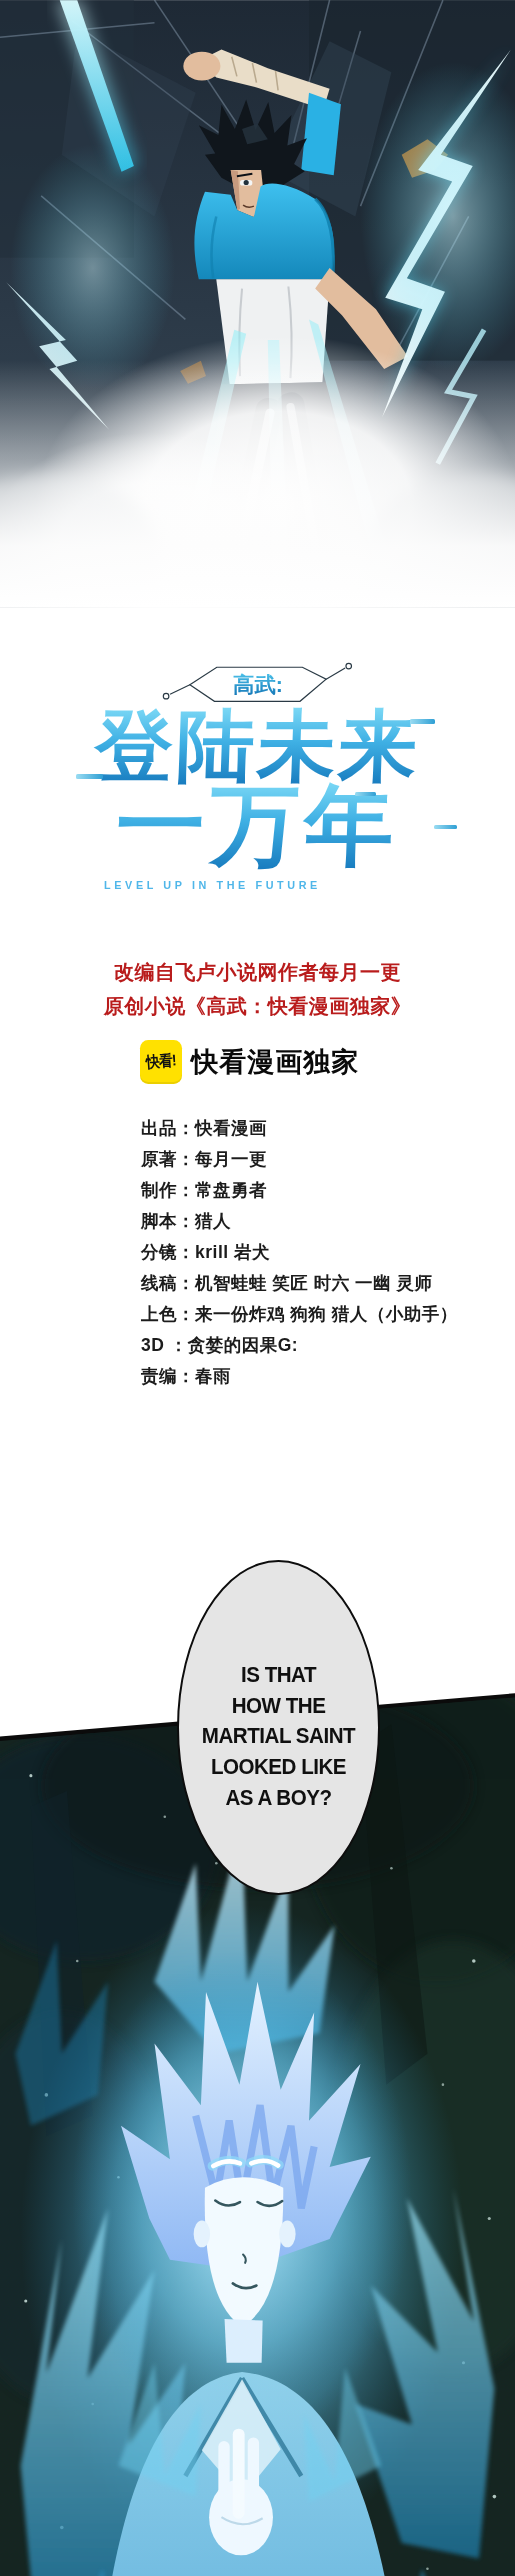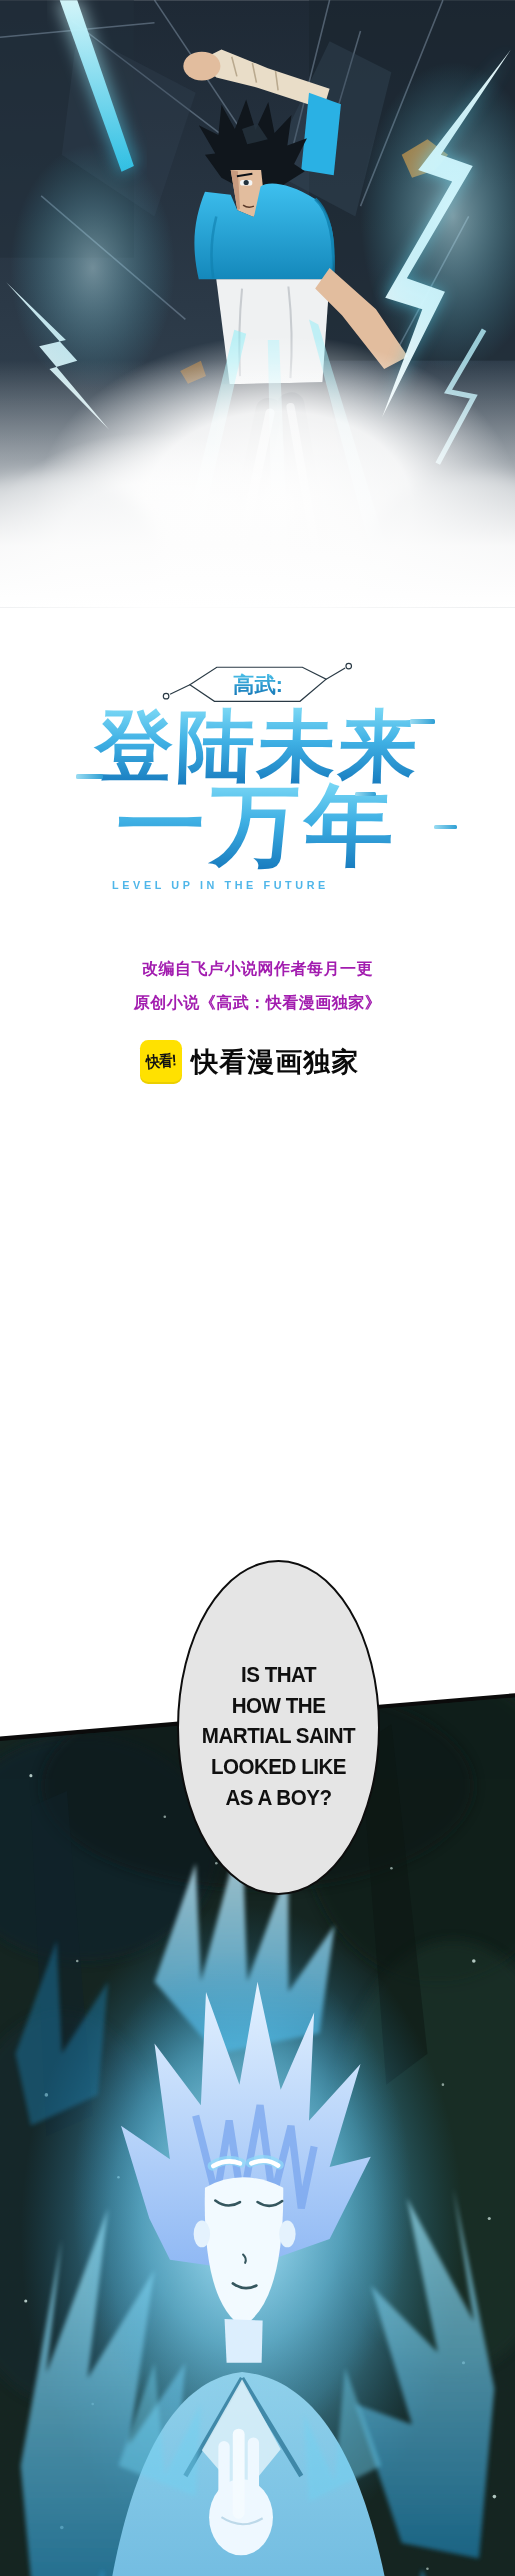--- a/index.html
+++ b/index.html
@@ -13,25 +13,25 @@
 
   
   #title-badge-svg{left:155px;top:655px;width:206px;height:57px;overflow:visible;}
   .title-main{left:0;top:705px;width:515px;text-align:center;font-weight:900;
     font-size:78px;line-height:82px;letter-spacing:3.1px;
     background:linear-gradient(180deg,#7fdbf7 0%,#3fb0e4 45%,#1679bd 100%);
     -webkit-background-clip:text;background-clip:text;color:transparent;
     transform:skewX(-2deg);}
   .title-line2{top:779px;font-size:89px;line-height:93px;letter-spacing:5.2px;}
   .title-dash{height:5.2px;border-radius:1.5px;background:linear-gradient(90deg,#9adcf2,#2f9fd4);}
-  #title-english{left:16px;top:879px;width:409px;text-align:center;color:#4fb6e9;
+  #title-english{left:8px;top:879px;width:409px;text-align:center;color:#4fb6e9;
     font-size:10.8px;font-weight:700;letter-spacing:3.6px;}
 
   
-  .note-line{left:0;width:515px;text-align:center;color:#a21caf;font-size:16px;
+  .note-line{left:0;width:515px;text-align:center;color:#b91c1c;font-size:20px;
     font-weight:600;letter-spacing:0.5px;}
 
   
   #publisher-row{left:140px;top:1040px;display:flex;align-items:center;gap:9.3px;}
   #kk-badge{width:42px;height:44px;background:#ffe100;border-radius:8.2px;
     display:flex;align-items:center;justify-content:center;box-shadow:inset 0 -2.1px 0 rgba(0,0,0,.08);}
   #kk-badge span{font-size:14px;font-weight:900;color:#111;transform:rotate(-4deg) scaleY(1.1);letter-spacing:-1px;}
   #publisher-label{font-size:27px;font-weight:800;color:#0a0a0a;letter-spacing:1px;}
 
   
@@ -203,20 +203,31 @@
   <div class="abs note-line" style="top:959px;">改编自飞卢小说网作者每月一更</div>
   <div class="abs note-line" style="top:993px;">原创小说《高武：快看漫画独家》</div>
 
   <div id="publisher-row" class="abs">
     <div id="kk-badge">
       <span>快看!</span>
     </div>
     <div id="publisher-label">快看漫画独家</div>
   </div>
 
+  <div id="credits" class="abs">
+    <div class="credit-line">出品：快看漫画</div>
+    <div class="credit-line">原著：每月一更</div>
+    <div class="credit-line">制作：常盘勇者</div>
+    <div class="credit-line">脚本：猎人</div>
+    <div class="credit-line">分镜：krill 岩犬</div>
+    <div class="credit-line">线稿：机智蛙蛙 笑匠 时六 一幽 灵师</div>
+    <div class="credit-line">上色：来一份炸鸡  狗狗  猎人（小助手）</div>
+    <div class="credit-line">3D ：贪婪的因果G:</div>
+    <div class="credit-line">责编：春雨</div>
+  </div>
 
   <svg id="panel-bottom" class="abs noint" viewBox="0 0 1000 2170" aria-hidden="true">
     <defs>
       <clipPath id="panel2clip">
           <polygon points="0,93 1000,8 1000,2151 0,2151"></polygon>
         </clipPath>
       <radialGradient id="boyGlow" cx="0.5" cy="0.5" r="0.5">
         <stop offset="0" stop-color="#b9e9fb" stop-opacity="0.85"></stop>
           <stop offset="0.6" stop-color="#5fc2e8" stop-opacity="0.45"></stop>
           <stop offset="1" stop-color="#2a8fc0" stop-opacity="0"></stop>

